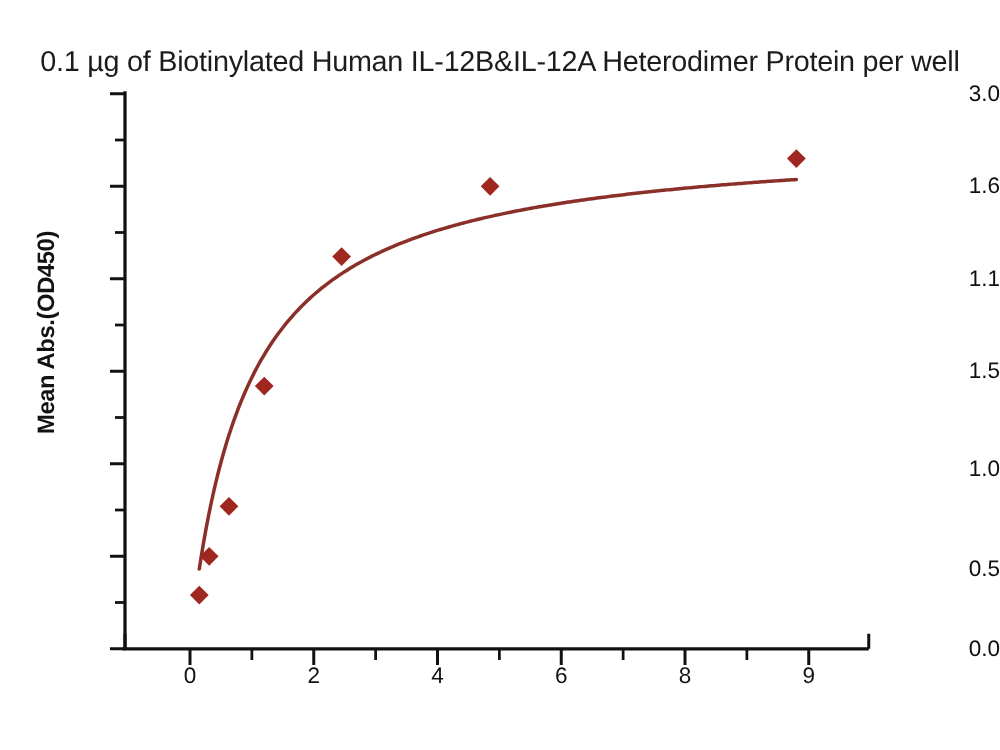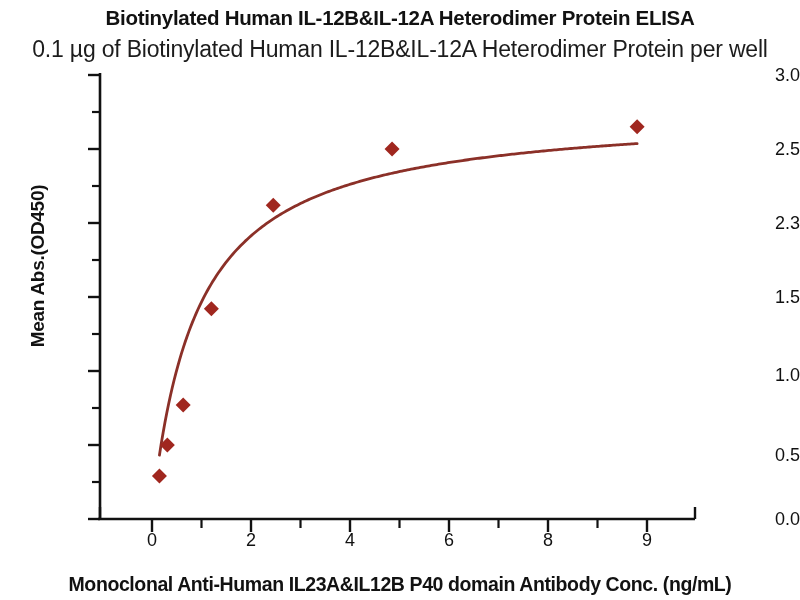--- a/index.html
+++ b/index.html
@@ -95,29 +95,27 @@
     left: 0;
     top: 0;
   }
   .ytick-layer, .xtick-layer { position: absolute; left: 0; top: 0; width: 800px; height: 600px; border-radius: 24px; }
 </style>
 </head>
 <body>
 
 <div id="figure">
 
-  <div class="chart-title">Biotinylated Human IL-12B&amp;IL-12A Heterodimer Protein ELISA</div>
   <div class="chart-subtitle">0.1 µg of Biotinylated Human IL-12B&amp;IL-12A Heterodimer Protein per well</div>
   <div class="ylabel">Mean Abs.(OD450)</div>
-  <div class="xlabel">Monoclonal Anti-Human IL23A&amp;IL12B P40 domain Antibody Conc. (ng/mL)</div>
 
   <div class="ytick-layer">
     <div class="ytick-label" style="top:75px;">3.0</div>
-    <div class="ytick-label" style="top:149px;">2.5</div>
-    <div class="ytick-label" style="top:223px;">2.3</div>
+    <div class="ytick-label" style="top:149px;">1.6</div>
+    <div class="ytick-label" style="top:223px;">1.1</div>
     <div class="ytick-label" style="top:297px;">1.5</div>
     <div class="ytick-label" style="top:357px;margin-top:18px;">1.0</div>
     <div class="ytick-label" style="top:455px;">0.5</div>
     <div class="ytick-label" style="top:519px;">0.0</div>
   </div>
 
   <div class="xtick-layer">
     <div class="xtick-label" style="left:152px; top:530px;">0</div>
     <div class="xtick-label" style="left:251px; top:530px;">2</div>
     <div class="xtick-label" style="left:350px; top:530px;">4</div>

